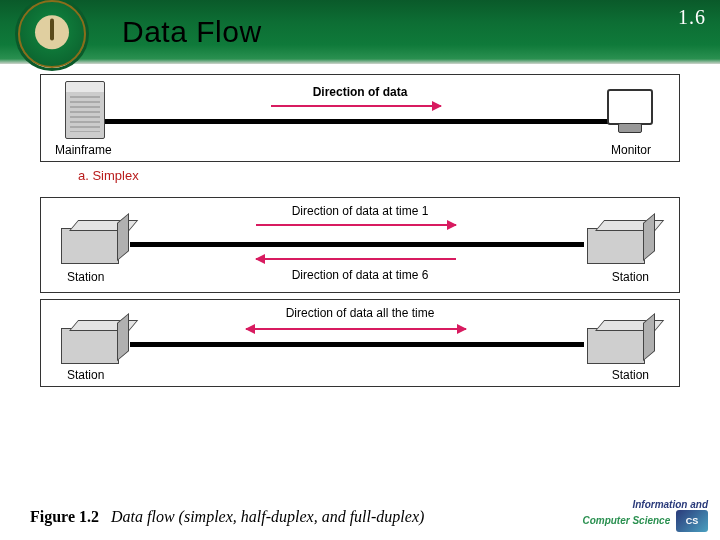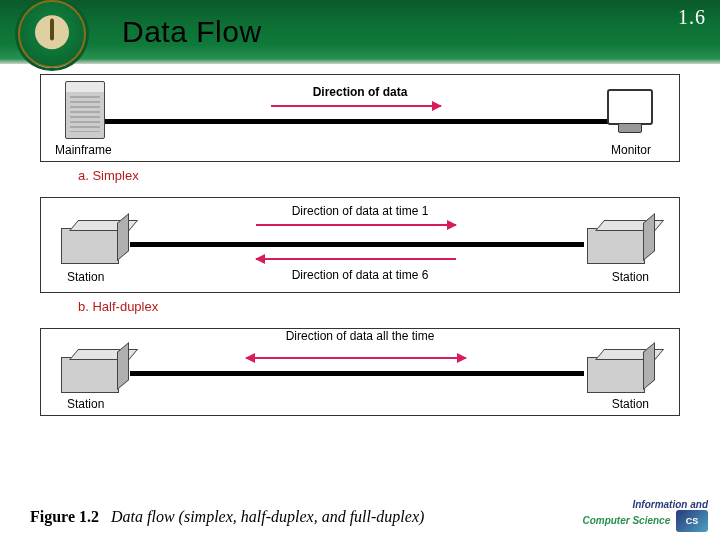--- a/index.html
+++ b/index.html
@@ -259,28 +259,27 @@
 
       <div class="line-thick" style="left:89px; top:44px; width:454px;"></div>
 
       <div class="arrow l" style="left:215px; top:60px; width:200px;"></div>
       <div class="arrow-label" style="top:70px;">Direction of data at time 6</div>
 
       <div class="box3d" style="right:34px; top:30px;"></div>
       <div class="dev-label" style="right:30px; top:72px;">Station</div>
     </div>
   </div>
-  <div class="panel-caption">b. Half-duplex</div>
 
   <div class="panel">
     <div class="panel-body">
       <div class="box3d" style="left:20px; top:28px;"></div>
       <div class="dev-label" style="left:26px; top:68px;">Station</div>
 
-      <div class="arrow-label" style="top:0;">Direction of data all the time</div>
+      <div class="arrow-label" style="top:6px;">Direction of data all the time</div>
       <div class="arrow l r" style="left:205px; top:28px; width:220px;"></div>
       <div class="line-thick" style="left:89px; top:42px; width:454px;"></div>
 
       <div class="box3d" style="right:34px; top:28px;"></div>
       <div class="dev-label" style="right:30px; top:68px;">Station</div>
     </div>
   </div>
 
 </div>
 

